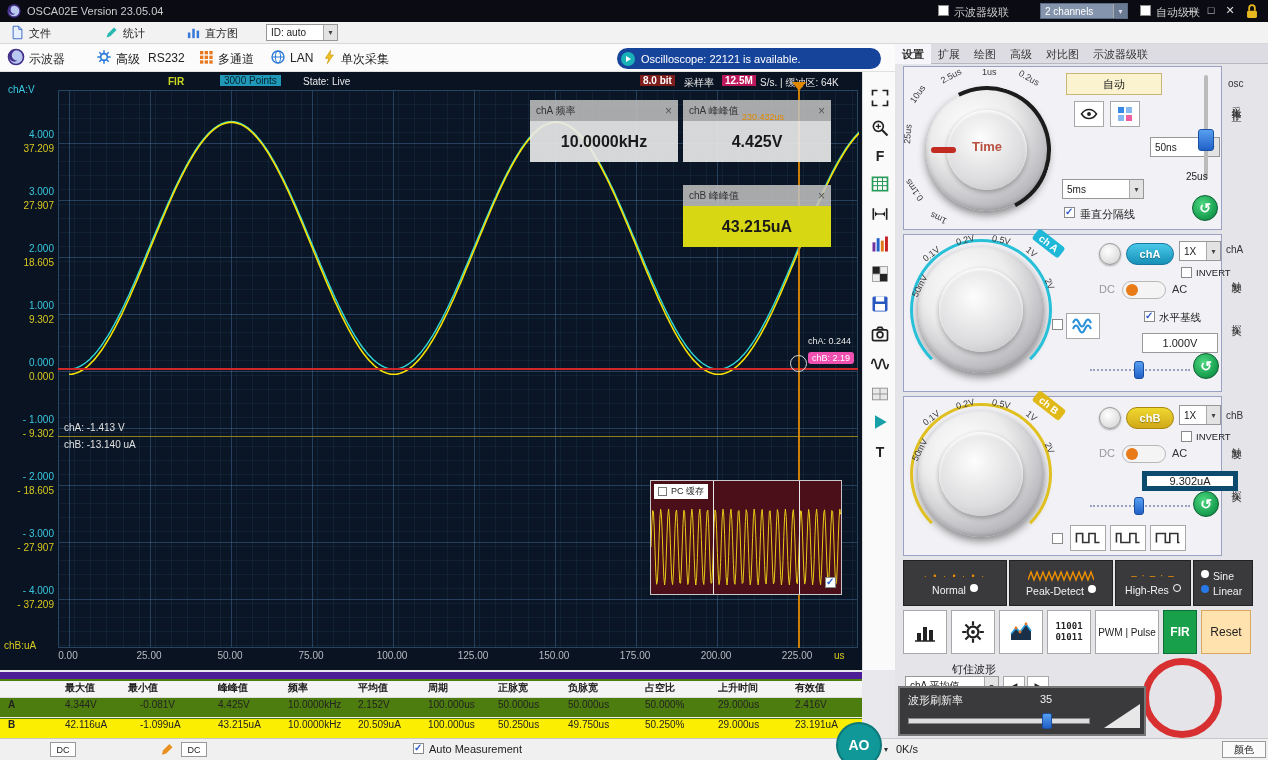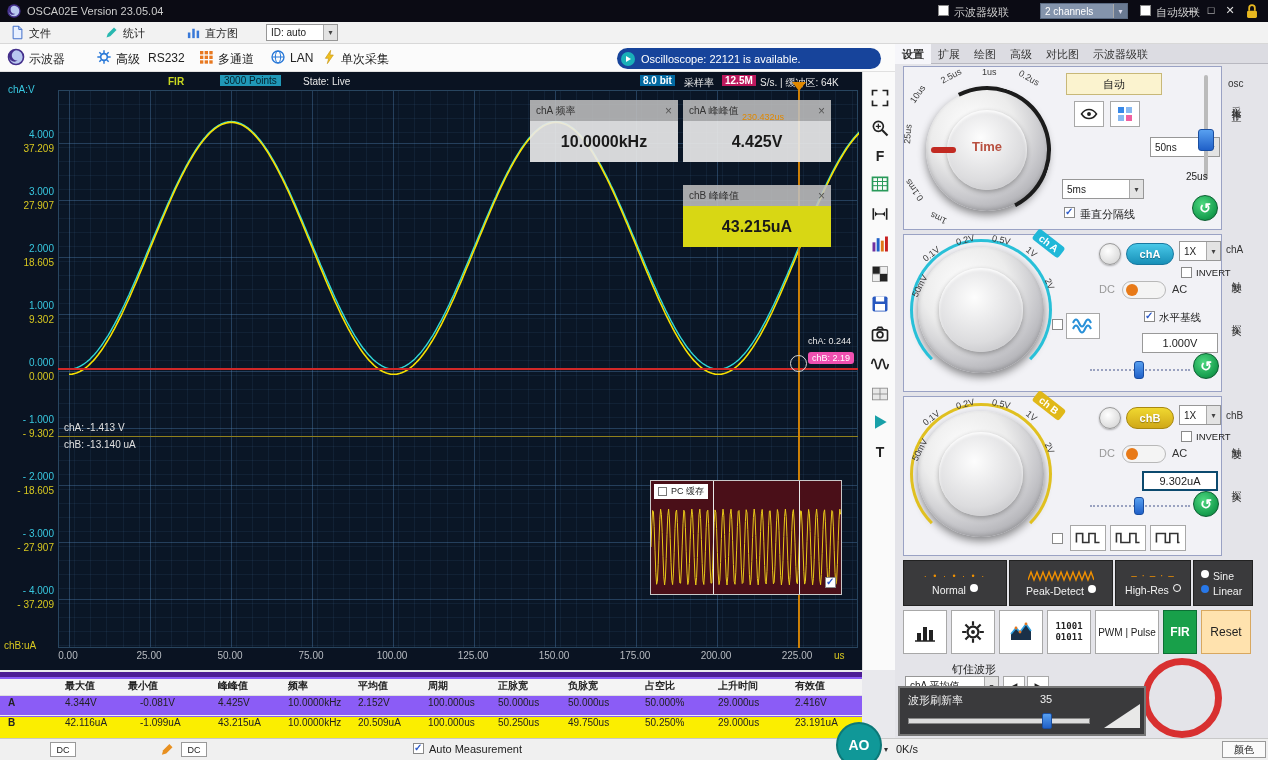--- a/index.html
+++ b/index.html
@@ -64,21 +64,21 @@
   .hhandle{position:absolute;width:10px;height:18px;border-radius:3px;background:linear-gradient(#58a0f0,#2060c8);border:1px solid #1a4ea0}
   .sqbtn{position:absolute;background:#fff;border:1px solid #a8a8a8;display:flex;align-items:center;justify-content:center}
   .mode{position:absolute;background:#3a3a3c;border:1px solid #222;display:flex;flex-direction:column;align-items:center;justify-content:center;gap:3px}
   .mode .lbl{color:#f2f2f2;font-size:10.5px;display:flex;gap:4px}
   .rdot{width:8px;height:8px;border-radius:50%;background:#fff;display:inline-block}
   .rring{width:8px;height:8px;border-radius:50%;border:1.5px solid #fff;display:inline-block}
   .ic-normal{color:#f09000;font-size:9px;letter-spacing:2px}
   .ic-highres{color:#f09000;font-size:10px;letter-spacing:1px}
   .vtext{writing-mode:vertical-rl;text-orientation:upright;letter-spacing:2px;font-size:10px;color:#333}
   
-  #table{position:absolute;left:0;top:672px;width:862px;height:64px;background:#8b5cf6;border-top:5px solid #4c1d95}
+  #table{position:absolute;left:0;top:672px;width:862px;height:64px;background:#4d7c0f;border-top:7px solid #4c1d95}
   .trow{position:absolute;left:0;width:862px}
   .trow span{position:absolute;font-size:10px}
   
   #statusbar{position:absolute;left:0;top:738px;width:1268px;height:22px;background:#f0f0f0;border-top:1px solid #c8c8c8}
   .chip{position:absolute;width:26px;height:15px;background:#fff;border:1px solid #999;font-size:9px;display:flex;align-items:center;justify-content:center}
   .btn{display:flex;align-items:center;justify-content:center}
 </style>
 </head>
 <body>
 
@@ -166,21 +166,21 @@
     <div class="pill" style="left:617px;top:4px;width:264px;height:21px">
       <span class="picon"></span>
       <span>Oscilloscope: 22121 is available.</span>
     </div>
   </div>
 
   <div id="plot">
     <span class="t" style="left:168px;top:4px;color:#c8d820;font-weight:bold;font-size:10px">FIR</span>
     <span class="t" style="left:220px;top:3px;background:#2098b8;color:#04222e;font-size:10px;padding:0 4px">3000 Points</span>
     <span class="t" style="left:303px;top:4px;color:#e8e8e8;font-size:10px">State: Live</span>
-    <span class="t" style="left:640px;top:3px;background:#0369a1;color:#fff;font-size:10px;padding:0 3px;font-weight:bold">8.0 bit</span>
+    <span class="t" style="left:640px;top:3px;background:#7f1d1d;color:#fff;font-size:10px;padding:0 3px;font-weight:bold">8.0 bit</span>
     <span class="t" style="left:684px;top:4px;color:#e8e8e8;font-size:10px">采样率</span>
     <span class="t" style="left:722px;top:3px;background:#be185d;color:#fff;font-size:10px;padding:0 3px;font-weight:bold">12.5M</span>
     <span class="t" style="left:760px;top:4px;color:#e8e8e8;font-size:10px">S/s. | 缓冲区: 64K</span>
 
     <span class="t" style="left:8px;top:12px;color:#38c8e0;font-size:10px">chA:V</span>
     <span class="t" style="left:4px;top:568px;color:#d8c820;font-size:10px">chB:uA</span>
 
     <span class="ytA" style="left:2px;top:57px">4.000</span>
       <span class="ytB" style="left:2px;top:71px">37.209</span>
     <span class="ytA" style="left:2px;top:114px">3.000</span>
@@ -460,21 +460,21 @@
       <div class="thumb" style="left:195px;top:10px;width:22px;height:22px"></div>
       <div class="chpill" style="left:222px;top:10px;width:48px;height:22px;background:linear-gradient(#f0d830,#d0a818);border:1px solid #a88810">chB</div>
       <div class="sel" style="left:275px;top:8px;width:42px;height:20px">
           <span>1X</span>
         </div>
       <span class="cb" style="left:277px;top:34px"></span>
       <span class="t" style="left:292px;top:34px;font-size:9.5px">INVERT</span>
       <span class="t" style="left:195px;top:50px;color:#999">DC</span>
       <div class="dcpill" style="left:218px;top:48px;width:44px"></div>
       <span class="t" style="left:268px;top:50px;color:#333">AC</span>
-      <div class="abs" style="left:238px;top:74px;width:76px;height:20px;background:#fff;border:2px solid #0c4a6e;display:flex;align-items:center;justify-content:center;font-size:11px">9.302uA</div>
+      <div class="abs" style="left:238px;top:74px;width:96px;height:20px;background:#fff;border:5px solid #0c4a6e;display:flex;align-items:center;justify-content:center;font-size:11px">9.302uA</div>
       <div class="hslider" style="left:186px;top:108px;width:100px"></div>
       <div class="hhandle" style="left:230px;top:100px"></div>
       <div class="greset" style="left:289px;top:94px;width:26px;height:26px">↺</div>
       <span class="cb" style="left:148px;top:136px"></span>
       <div class="sqbtn" style="left:166px;top:128px;width:36px;height:26px">
           <svg width="28" height="16" viewBox="0 0 30 18">
             <path d="M2 14V4h7v10h7V4h7v10h5" fill="none" stroke="#333" stroke-width="1.8"></path>
           </svg>
         </div>
       <div class="sqbtn" style="left:206px;top:128px;width:36px;height:26px">

